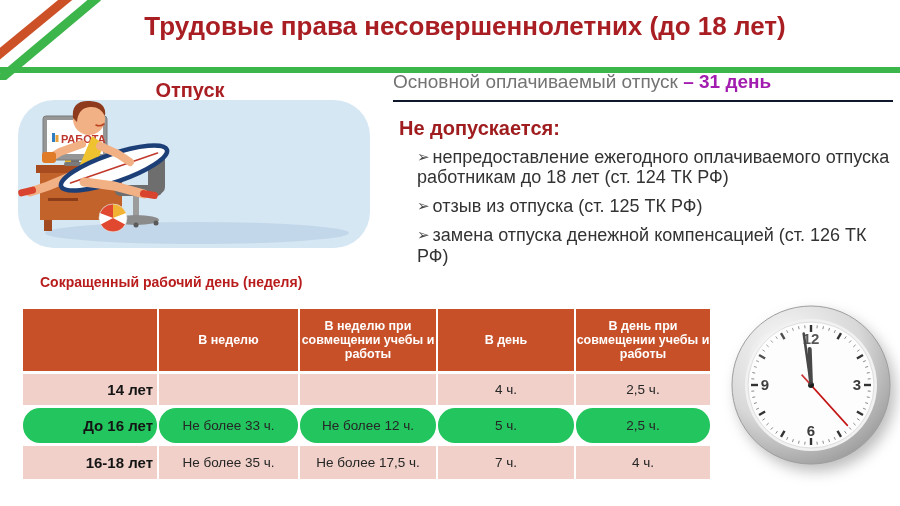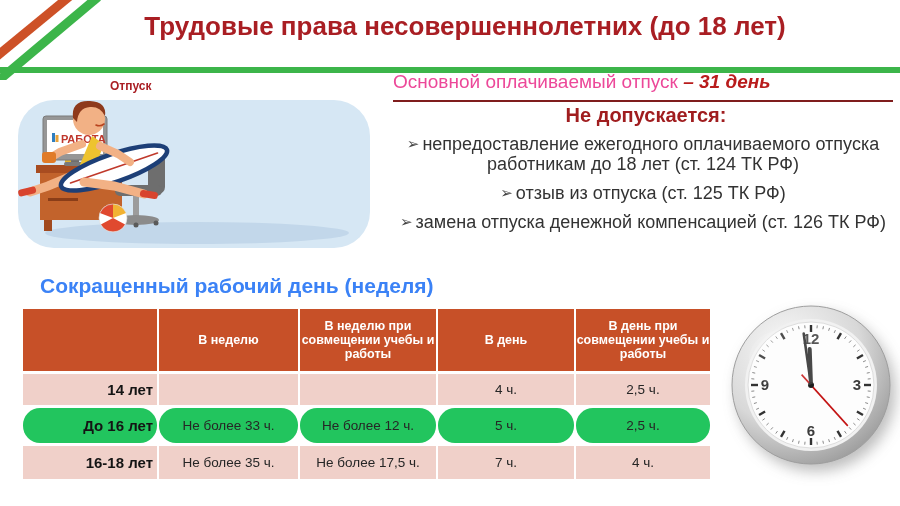--- a/index.html
+++ b/index.html
@@ -6,37 +6,37 @@
   body{width:900px;height:506px;font-family:"Liberation Sans","DejaVu Sans",sans-serif;}
   .slide{position:absolute;top:0;left:0;width:900px;height:506px;background:#fff;overflow:hidden;}
 
   
   .corner-svg{position:absolute;top:0;left:0;}
   .slide-title{position:absolute;top:11px;left:0;width:900px;text-align:center;
     padding-left:30px;box-sizing:border-box;
     font-size:26px;font-weight:bold;color:#a91e23;letter-spacing:0;}
 
   
-  .vacation-heading{position:absolute;top:79px;left:110px;width:160px;text-align:left;
-    font-size:12px;font-weight:bold;color:#a91e23;}
+  .vacation-heading{position:absolute;top:79px;left:110px;width:160px;text-align:center;
+    font-size:20px;font-weight:bold;color:#a91e23;}
   .illustration{position:absolute;top:92px;left:12px;}
 
   .right-col{position:absolute;top:72px;left:393px;width:500px;}
   .lead{font-size:19px;line-height:1.1;color:#3a3a3a;}
-  .lead-red{color:#ec4899;margin-top:8px;}
-  .lead-days{color:#b91c1c;font-weight:bold;font-style:italic;}
-  .not-allowed{margin-top:7px;border-top:2px solid #7f1d1d;padding-top:0;text-align:center;}
+  .lead-red{color:#737373;margin-top:8px;}
+  .lead-days{color:#a21caf;font-weight:bold;}
+  .not-allowed{margin-top:7px;border-top:2px solid #0f172a;padding-top:13px;}
   .not-allowed-heading{font-size:20px;font-weight:bold;color:#a01d1f;margin:2px 0 7px 6px;}
   .na-list{margin:0;padding:0;list-style:none;}
-  .na-list li{font-size:18px;line-height:1.12;color:#333;margin-bottom:9px;}
+  .na-list li{font-size:18px;line-height:1.12;color:#333;margin-bottom:9px;margin-left:24px;}
   .arrow{font-size:15px;color:#444;margin-right:3px;position:relative;top:-1px;}
 
   
   .schedule-heading{position:absolute;top:274px;left:40px;
-    font-size:21px;font-weight:bold;color:#3b82f6;}
+    font-size:14px;font-weight:bold;color:#b91c1c;}
   table.hours{position:absolute;top:306px;left:21px;border-collapse:separate;border-spacing:2px 3px;}
   table.hours th{background:#c75028;color:#ffffff;font-size:12.5px;font-weight:bold;
     vertical-align:middle;padding:4px 0;height:54px;}
   table.hours td{font-size:13.5px;color:#262626;text-align:center;vertical-align:middle;padding:2px 4px;}
   table.hours td.lbl{text-align:right;padding-left:14px;font-weight:bold;font-size:15px;color:#141414;}
   tr.row-a td{background:#f0d0c9;height:27px;}
   tr.row-b td{background:#22c55e;height:31px;border-radius:17px;}
   tr.row-c td{background:#f0d0c9;height:29px;}
 
   

